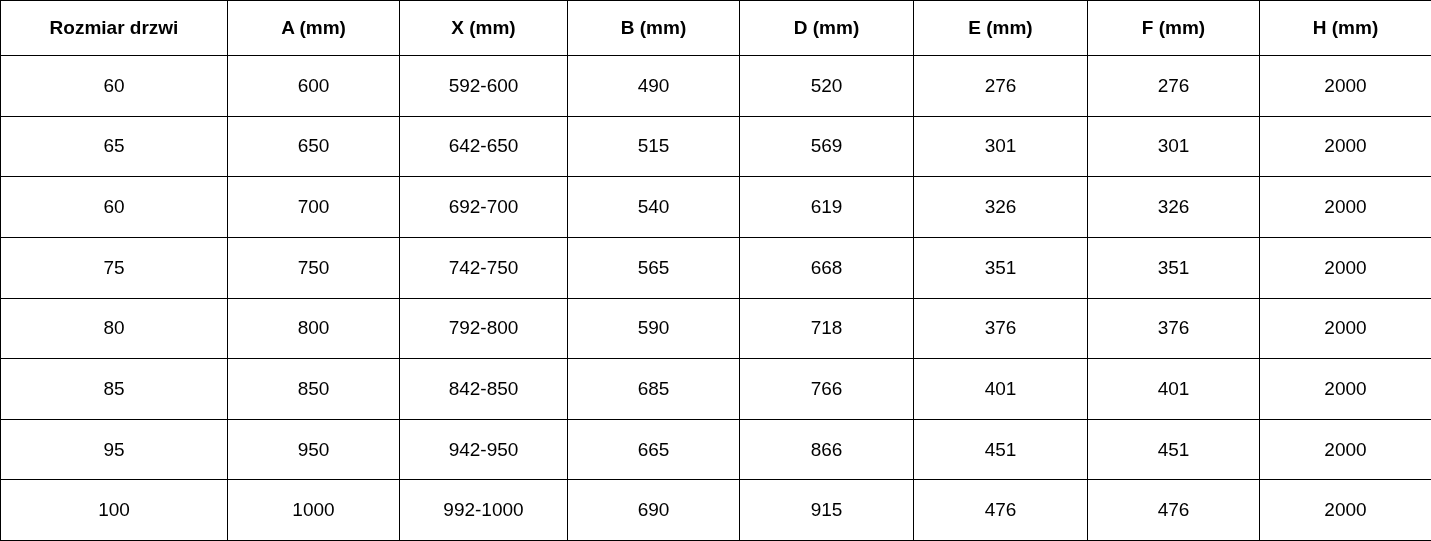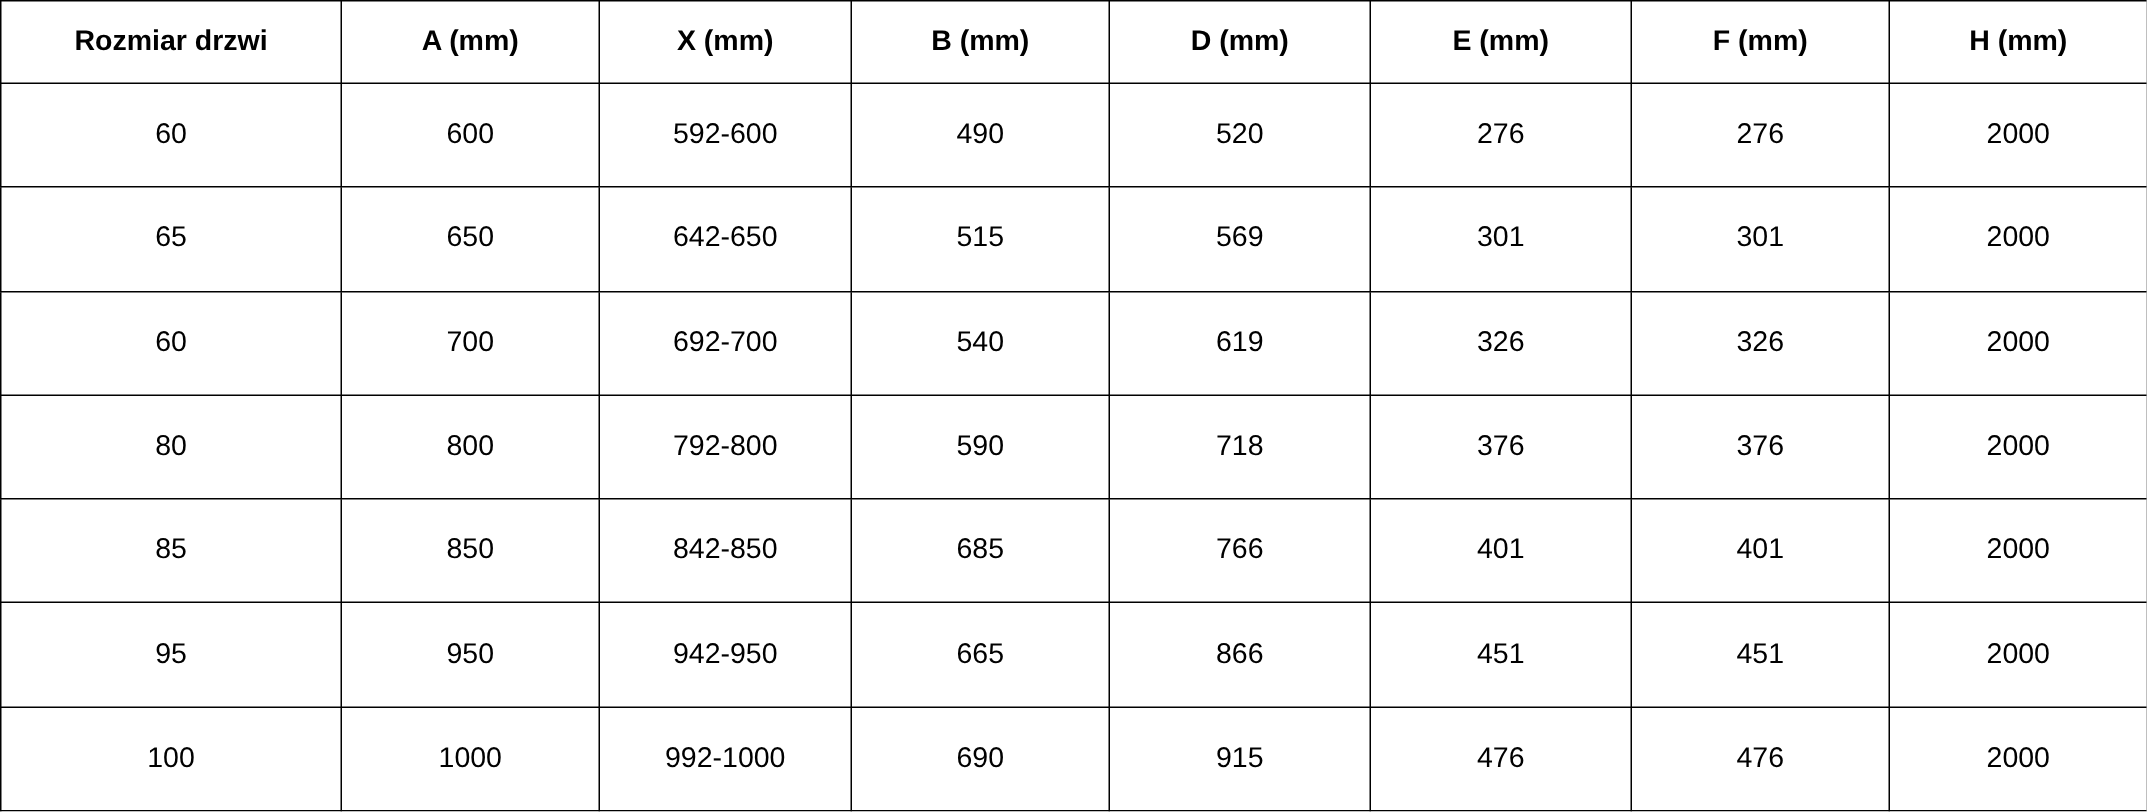--- a/index.html
+++ b/index.html
@@ -105,20 +105,30 @@
         <td>60</td>
         <td>700</td>
         <td>692-700</td>
         <td>540</td>
         <td>619</td>
         <td>326</td>
         <td>326</td>
         <td>2000</td>
       </tr>
       <tr>
+        <td>75</td>
+        <td>750</td>
+        <td>742-750</td>
+        <td>565</td>
+        <td>668</td>
+        <td>351</td>
+        <td>351</td>
+        <td>2000</td>
+      </tr>
+      <tr>
         <td>80</td>
         <td>800</td>
         <td>792-800</td>
         <td>590</td>
         <td>718</td>
         <td>376</td>
         <td>376</td>
         <td>2000</td>
       </tr>
       <tr>

